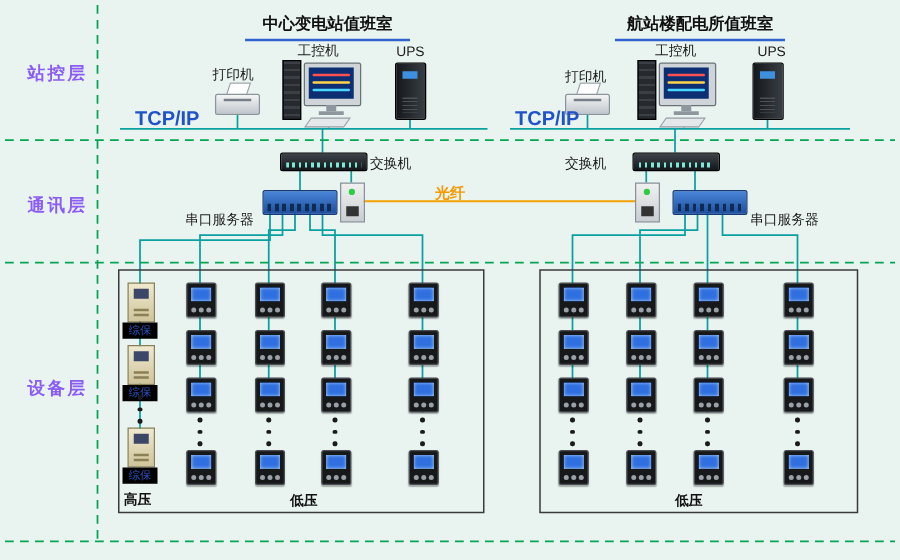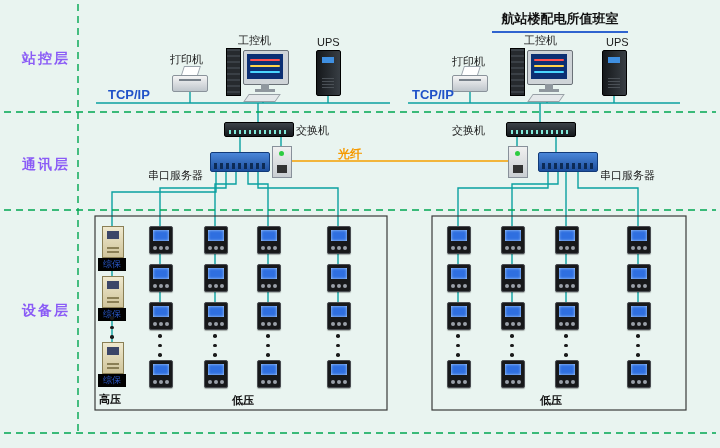--- a/index.html
+++ b/index.html
@@ -4,21 +4,21 @@
 <style>
   html,body{margin:0;padding:0;background:#fff;}
   .canvas{position:relative;width:720px;height:448px;background:#e9f4f0;overflow:hidden;
           font-family:"Liberation Sans","DejaVu Sans",sans-serif;}
   svg.wires{position:absolute;left:0;top:0;}
 
   .lbl{position:absolute;color:#1a1a1a;font-size:11px;white-space:nowrap;}
   .title{position:absolute;font-size:13px;font-weight:bold;color:#101010;text-align:center;
          border-bottom:2px solid #2f63cf;padding-bottom:3px;white-space:nowrap;}
   .layer{position:absolute;font-size:14px;font-weight:bold;color:#8b5cf6;letter-spacing:2px;white-space:nowrap;}
-  .tcp{position:absolute;font-size:13px;font-weight:bold;color:#2052c8;white-space:nowrap;}
+  .tcp{position:absolute;font-size:16px;font-weight:bold;color:#2052c8;white-space:nowrap;}
   .fiberlbl{position:absolute;font-size:12px;font-weight:bold;color:#f59a00;white-space:nowrap;}
   .caption{position:absolute;font-size:12px;font-weight:600;color:#111;text-align:center;white-space:nowrap;}
   .vol{position:absolute;font-size:11px;font-weight:bold;color:#111;white-space:nowrap;}
   .protlbl{position:absolute;font-size:9px;color:#2a58c8;background:#000000;text-align:center;white-space:nowrap;}
 
   
   .printer{position:absolute;width:36px;height:26px;}
   .printer i{position:absolute;display:block;}
   .printer .paper{left:10px;top:0;width:15px;height:10px;background:#fff;border:1px solid #9aa4ac;transform:skewX(-18deg);}
   .printer .pbody{left:0;bottom:0;width:34px;height:15px;background:linear-gradient(180deg,#f5f5f5,#bfc6cc);border:1px solid #8a939b;border-radius:2px;}
@@ -118,20 +118,21 @@
     <g fill="none" stroke="#3a3a3a" stroke-width="1.2">
       <rect x="95" y="216" width="292" height="194"></rect>
       <rect x="432" y="216" width="254" height="194"></rect>
     </g>
   </svg>
 
   <div class="layer" style="left:22px;top:50px">站控层</div>
   <div class="layer" style="left:22px;top:156px">通讯层</div>
   <div class="layer" style="left:22px;top:302px">设备层</div>
 
+  <div class="title" style="left:196px;top:10px;width:132px">中心变电站值班室</div>
   <div class="title" style="left:492px;top:10px;width:136px">航站楼配电所值班室</div>
 
   <div class="lbl" style="left:170px;top:52px">打印机</div>
   <div class="printer" style="left:172px;top:66px">
       <i class="paper"></i>
       <i class="pbody"></i>
       <i class="slot"></i>
     </div>
 
   <div class="lbl" style="left:238px;top:33px">工控机</div>
@@ -164,21 +165,21 @@
   <div class="serial" style="left:210px;top:152px">
       <span class="ports"></span>
     </div>
   <div class="lbl" style="left:148px;top:168px">串口服务器</div>
 
   <div class="mc" style="left:272px;top:146px">
       <i class="led"></i>
       <i class="mslot"></i>
     </div>
 
-  <div class="fiberlbl" style="left:338px;top:146px">光纤</div>
+  <div class="fiberlbl" style="left:348px;top:146px">光纤</div>
 
   <div class="lbl" style="left:452px;top:54px">打印机</div>
   <div class="printer" style="left:452px;top:66px">
       <i class="paper"></i>
       <i class="pbody"></i>
       <i class="slot"></i>
     </div>
 
   <div class="lbl" style="left:524px;top:33px">工控机</div>
   <div class="pc" style="left:510px;top:48px">

